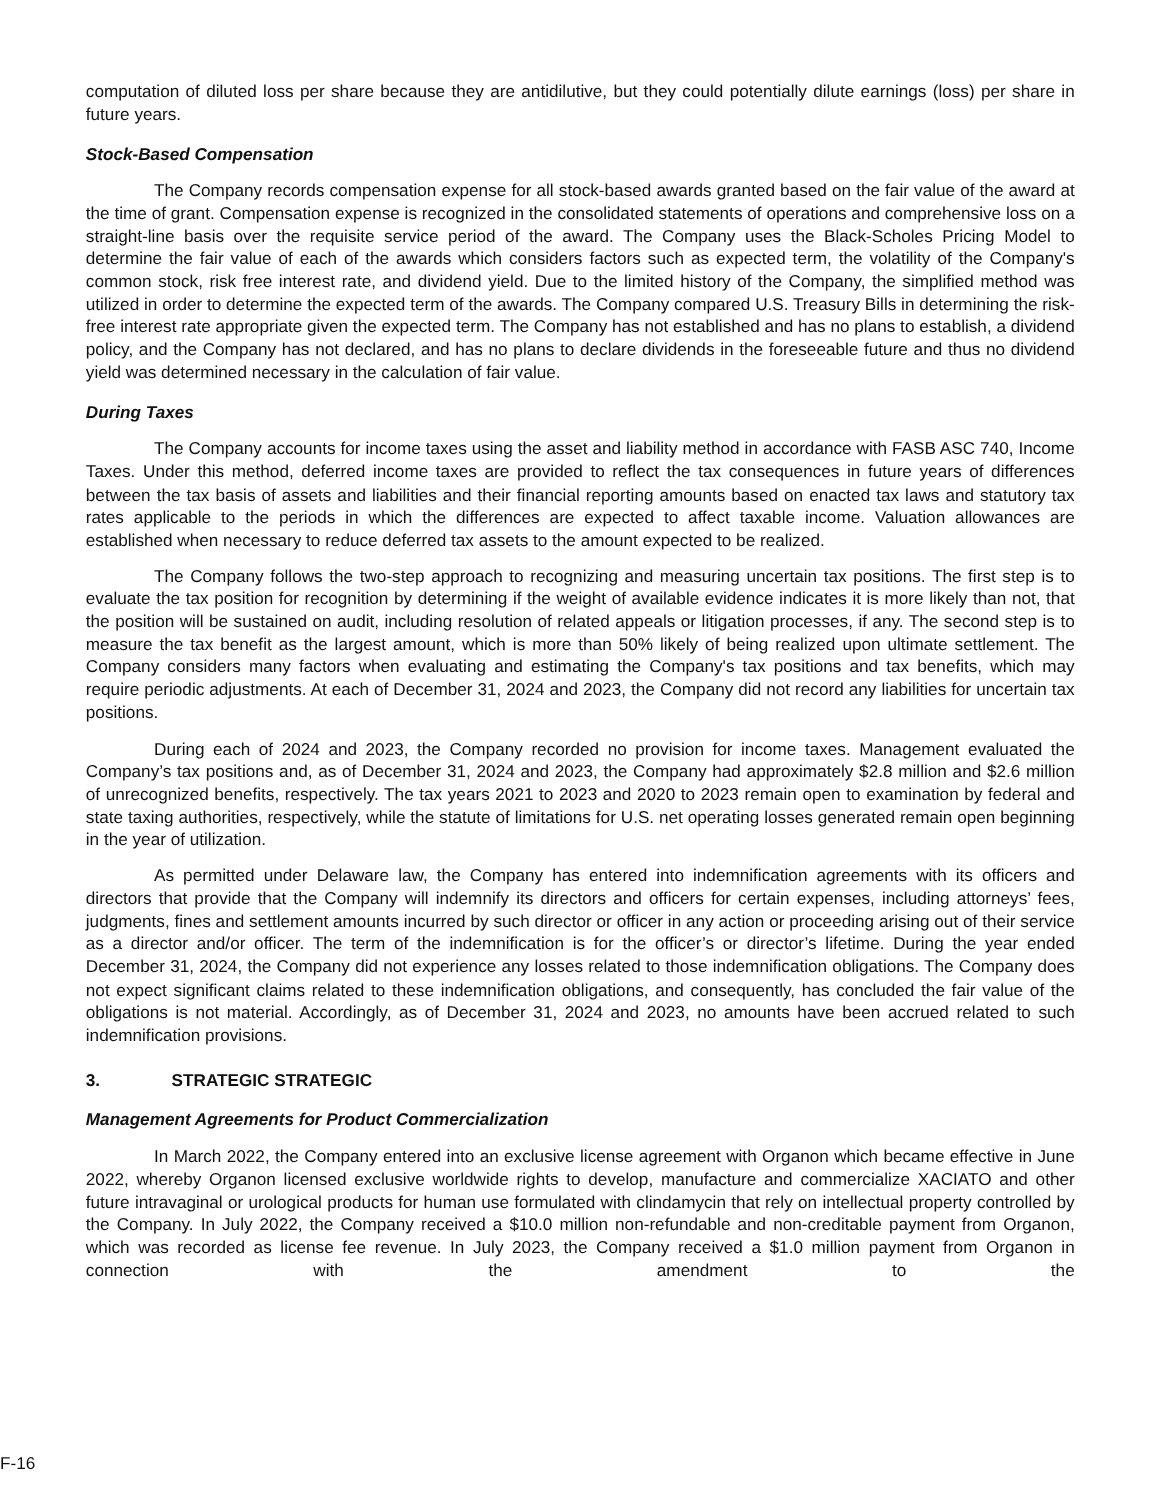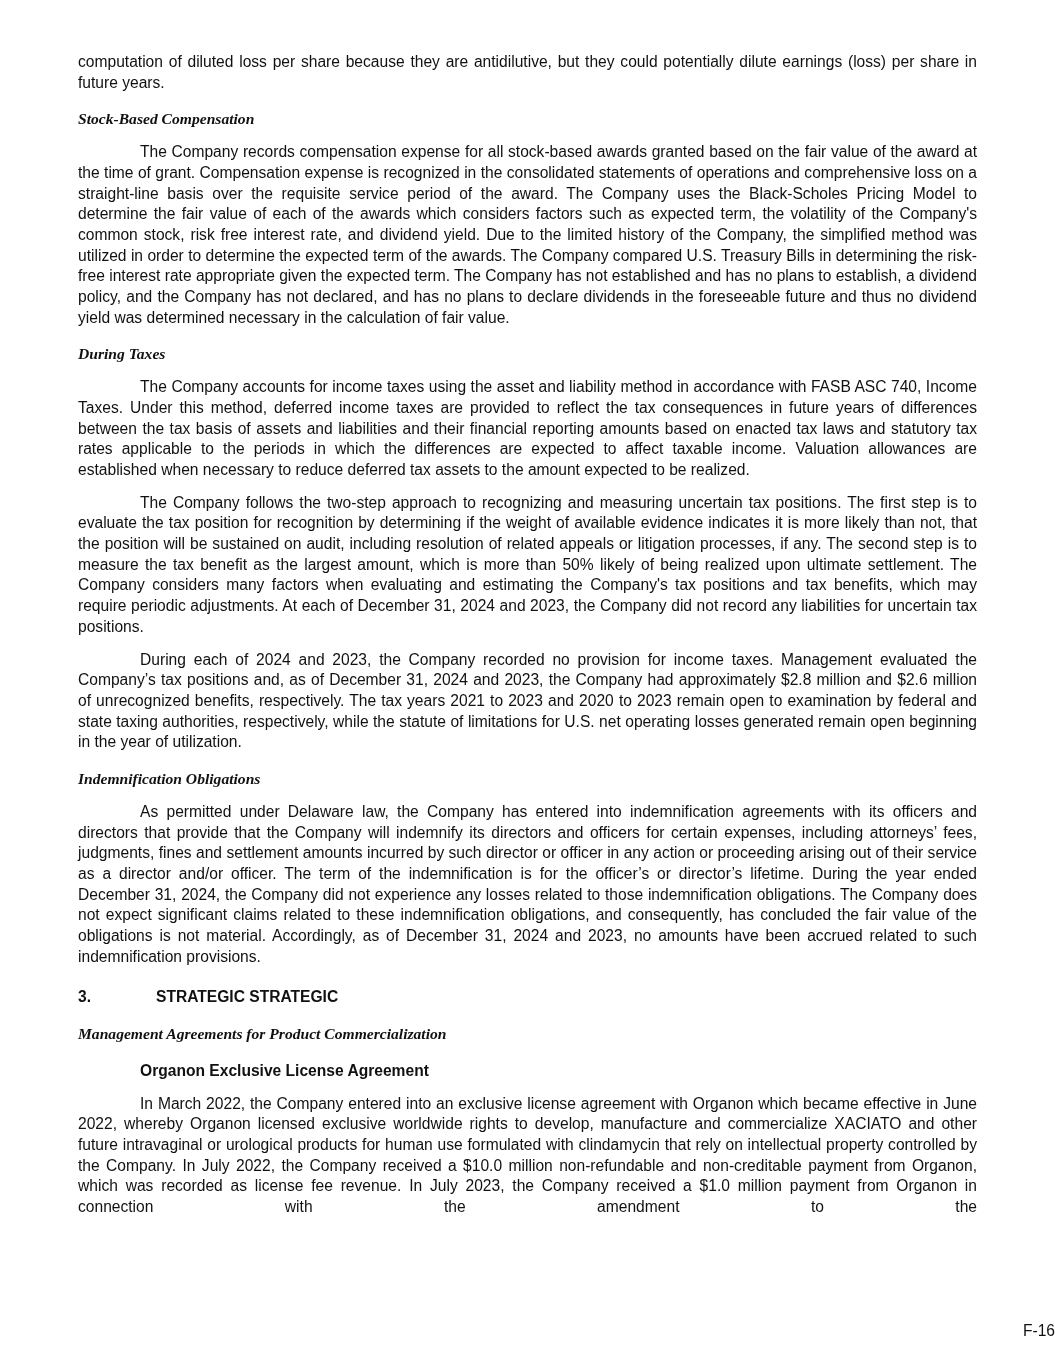--- a/index.html
+++ b/index.html
@@ -11,39 +11,38 @@
       width: 1055px;
       height: 1365px;
       position: relative;
       overflow: hidden;
       font-family: "Liberation Sans", sans-serif;
       color: #111111;
     }
     .page {
       position: absolute;
       left: 78px;
-      top: 52px;
+      top: 74px;
       width: 899px;
       font-size: 15.6px;
       line-height: 20.7px;
     }
     .para {
       margin: 0 0 12px 0;
       text-align: justify;
       text-align-last: left;
     }
     .para.indent {
       text-indent: 62px;
     }
     .subhead {
       font-weight: bold;
       font-style: italic;
       margin: 0 0 12px 0;
       padding-top: 4px;
-      font-family: Liberation Serif, serif;
     }
     .section-head {
       font-weight: bold;
       margin: 0 0 12px 0;
       padding-top: 8px;
       display: flex;
     }
     .section-num {
       width: 78px;
       display: inline-block;
@@ -52,47 +51,45 @@
       font-weight: bold;
       margin: 0 0 12px 0;
       padding-left: 62px;
       padding-top: 4px;
     }
     .page-number {
       position: absolute;
       left: 0;
       width: 1055px;
       top: 1322px;
-      text-align: right;
+      text-align: left;
       font-family: "Liberation Sans", sans-serif;
       font-size: 15.6px;
       color: #111111;
     }
   </style>
 </head>
 <body>
 
 <div class="page">
 
   <p class="para">computation of diluted loss per share because they are antidilutive, but they could potentially dilute earnings (loss) per share in future years.</p>
 
   <div class="subhead">Stock-Based Compensation</div>
   <p class="para indent">The Company records compensation expense for all stock-based awards granted based on the fair value of the award at the time of grant. Compensation expense is recognized in the consolidated statements of operations and comprehensive loss on a straight-line basis over the requisite service period of the award. The Company uses the Black-Scholes Pricing Model to determine the fair value of each of the awards which considers factors such as expected term, the volatility of the Company's common stock, risk free interest rate, and dividend yield. Due to the limited history of the Company, the simplified method was utilized in order to determine the expected term of the awards. The Company compared U.S. Treasury Bills in determining the risk-free interest rate appropriate given the expected term. The Company has not established and has no plans to establish, a dividend policy, and the Company has not declared, and has no plans to declare dividends in the foreseeable future and thus no dividend yield was determined necessary in the calculation of fair value.</p>
 
   <div class="subhead">During Taxes</div>
   <p class="para indent">The Company accounts for income taxes using the asset and liability method in accordance with FASB ASC 740, Income Taxes. Under this method, deferred income taxes are provided to reflect the tax consequences in future years of differences between the tax basis of assets and liabilities and their financial reporting amounts based on enacted tax laws and statutory tax rates applicable to the periods in which the differences are expected to affect taxable income. Valuation allowances are established when necessary to reduce deferred tax assets to the amount expected to be realized.</p>
   <p class="para indent">The Company follows the two-step approach to recognizing and measuring uncertain tax positions. The first step is to evaluate the tax position for recognition by determining if the weight of available evidence indicates it is more likely than not, that the position will be sustained on audit, including resolution of related appeals or litigation processes, if any. The second step is to measure the tax benefit as the largest amount, which is more than 50% likely of being realized upon ultimate settlement. The Company considers many factors when evaluating and estimating the Company's tax positions and tax benefits, which may require periodic adjustments. At each of December 31, 2024 and 2023, the Company did not record any liabilities for uncertain tax positions.</p>
   <p class="para indent">During each of 2024 and 2023, the Company recorded no provision for income taxes. Management evaluated the Company’s tax positions and, as of December 31, 2024 and 2023, the Company had approximately $2.8 million and $2.6 million of unrecognized benefits, respectively. The tax years 2021 to 2023 and 2020 to 2023 remain open to examination by federal and state taxing authorities, respectively, while the statute of limitations for U.S. net operating losses generated remain open beginning in the year of utilization.</p>
 
-  <div class="subhead">Indemnification Obligations</div>
   <p class="para indent">As permitted under Delaware law, the Company has entered into indemnification agreements with its officers and directors that provide that the Company will indemnify its directors and officers for certain expenses, including attorneys’ fees, judgments, fines and settlement amounts incurred by such director or officer in any action or proceeding arising out of their service as a director and/or officer. The term of the indemnification is for the officer’s or director’s lifetime. During the year ended December 31, 2024, the Company did not experience any losses related to those indemnification obligations. The Company does not expect significant claims related to these indemnification obligations, and consequently, has concluded the fair value of the obligations is not material. Accordingly, as of December 31, 2024 and 2023, no amounts have been accrued related to such indemnification provisions.</p>
 
   <div class="section-head">
     <span class="section-num">3.</span>
     <span>STRATEGIC STRATEGIC</span>
   </div>
   <div class="subhead">Management Agreements for Product Commercialization</div>
-  <div class="sub-subhead">Organon Exclusive License Agreement</div>
   <p class="para indent" style="text-align-last: justify;">In March 2022, the Company entered into an exclusive license agreement with Organon which became effective in June 2022, whereby Organon licensed exclusive worldwide rights to develop, manufacture and commercialize XACIATO and other future intravaginal or urological products for human use formulated with clindamycin that rely on intellectual property controlled by the Company. In July 2022, the Company received a $10.0 million non-refundable and non-creditable payment from Organon, which was recorded as license fee revenue. In July 2023, the Company received a $1.0 million payment from Organon in connection with the amendment to the</p>
 
 </div>
 
 <div class="page-number">F-16</div>
 
 </body></html>

